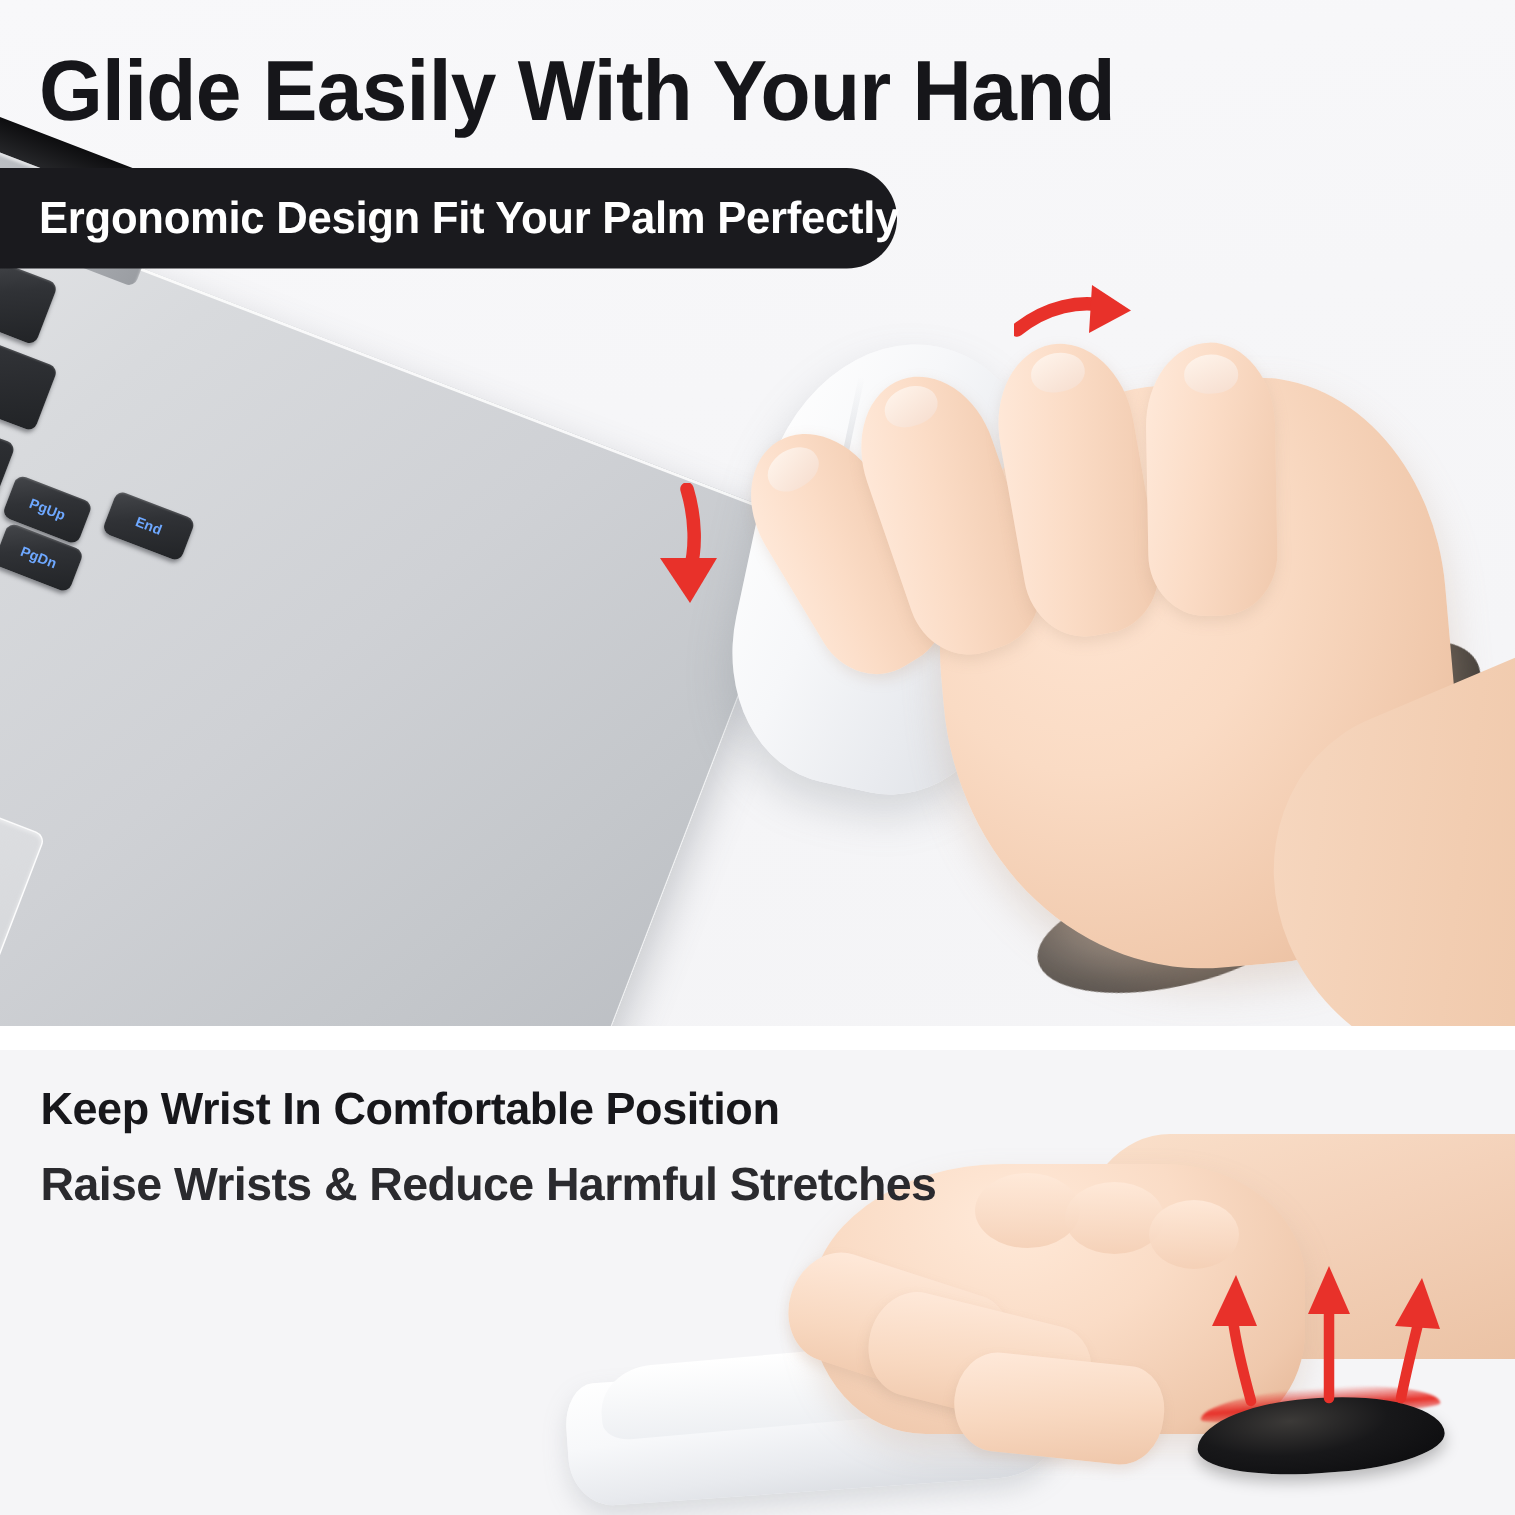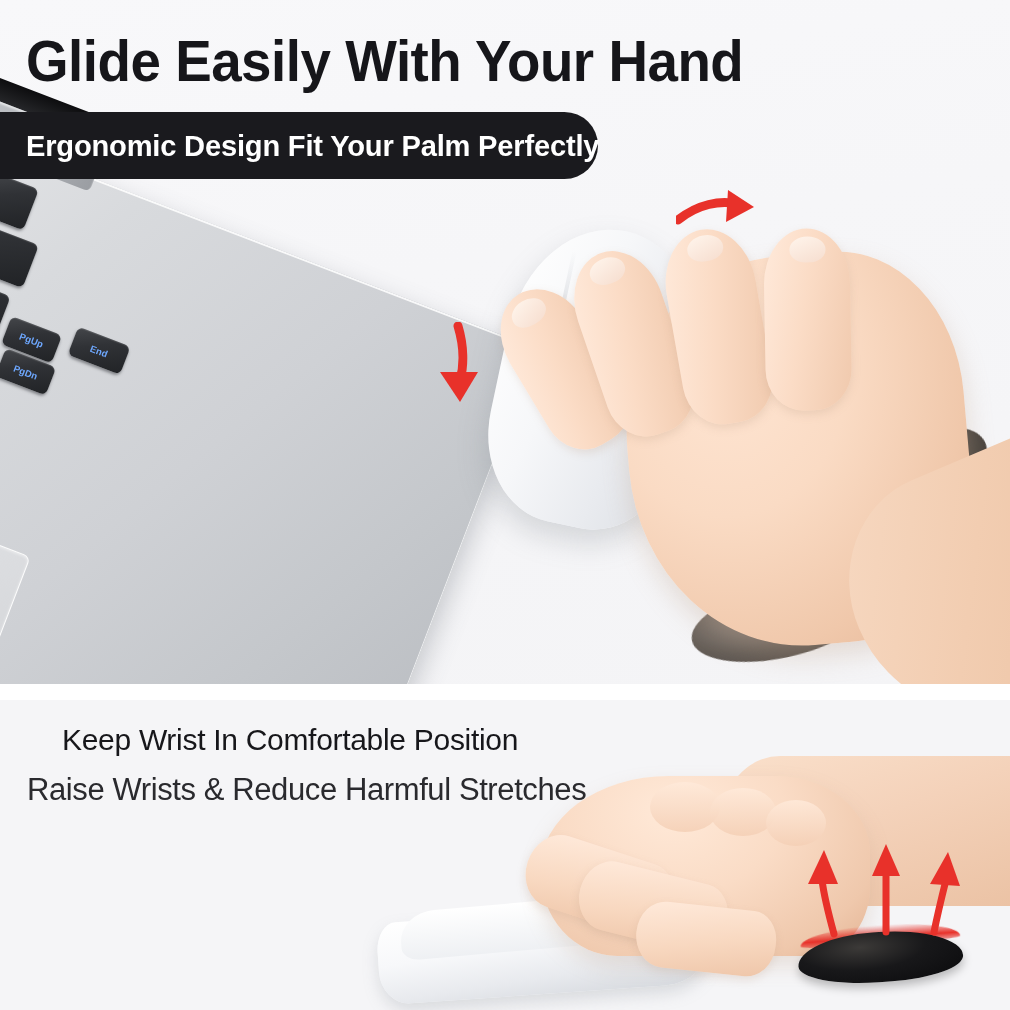--- a/index.html
+++ b/index.html
@@ -166,27 +166,26 @@
   }
 
   
   .bottom-section {
     position:absolute; left:0; top:700px; width:1010px; height:310px;
     background:#f5f5f7;
     overflow:hidden;
   }
   .sub-heading {
     position:absolute; left:27px; top:723px;
-    font-size:30px; font-weight:400; color:#17171b; letter-spacing:-0.3px;
+    font-size:30px; font-weight:700; color:#17171b; letter-spacing:-0.3px;
     white-space:nowrap;
-    margin-left:35px;
   }
   .body-line {
     position:absolute; left:27px;
-    font-size:31px; font-weight:400; color:#2a2a2e; letter-spacing:-0.4px;
+    font-size:31px; font-weight:700; color:#2a2a2e; letter-spacing:-0.4px;
     white-space:nowrap;
   }
   .body-line.l1 { top:772px; }
   .body-line.l2 { top:806px; }
 
   
   .mouse-bot {
     position:absolute; left:378px; top:912px; width:330px; height:82px;
     background: linear-gradient(175deg,#ffffff 0%,#f7f8fa 40%,#e8eaee 72%,#d6d9de 100%);
     border-radius: 20px 60px 46px 30px / 30px 44px 40px 34px;

